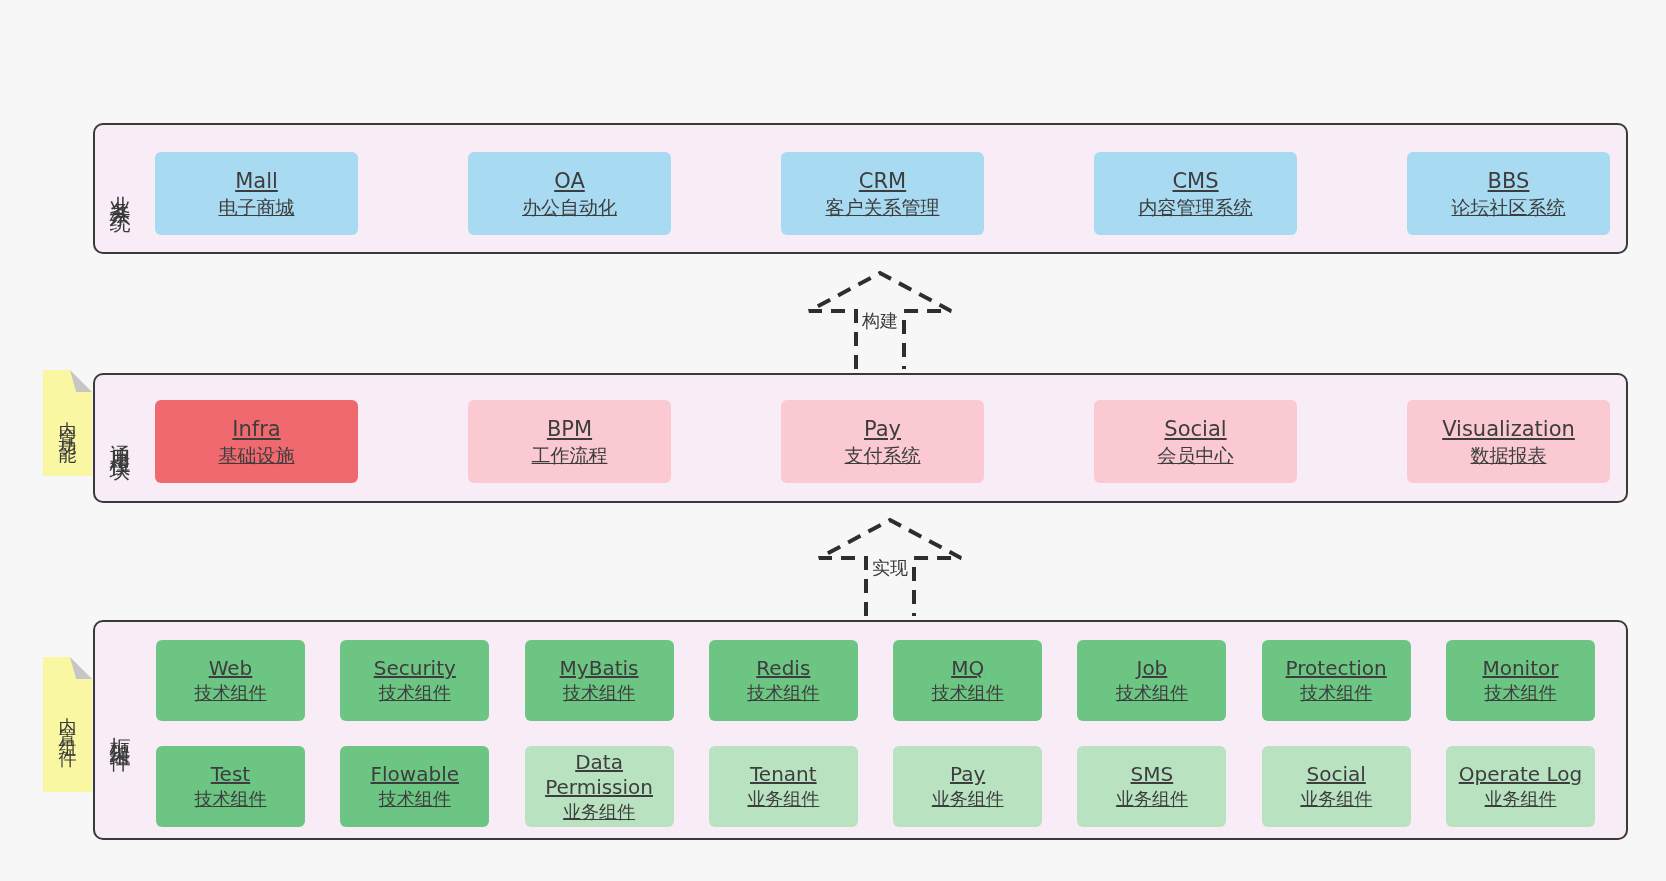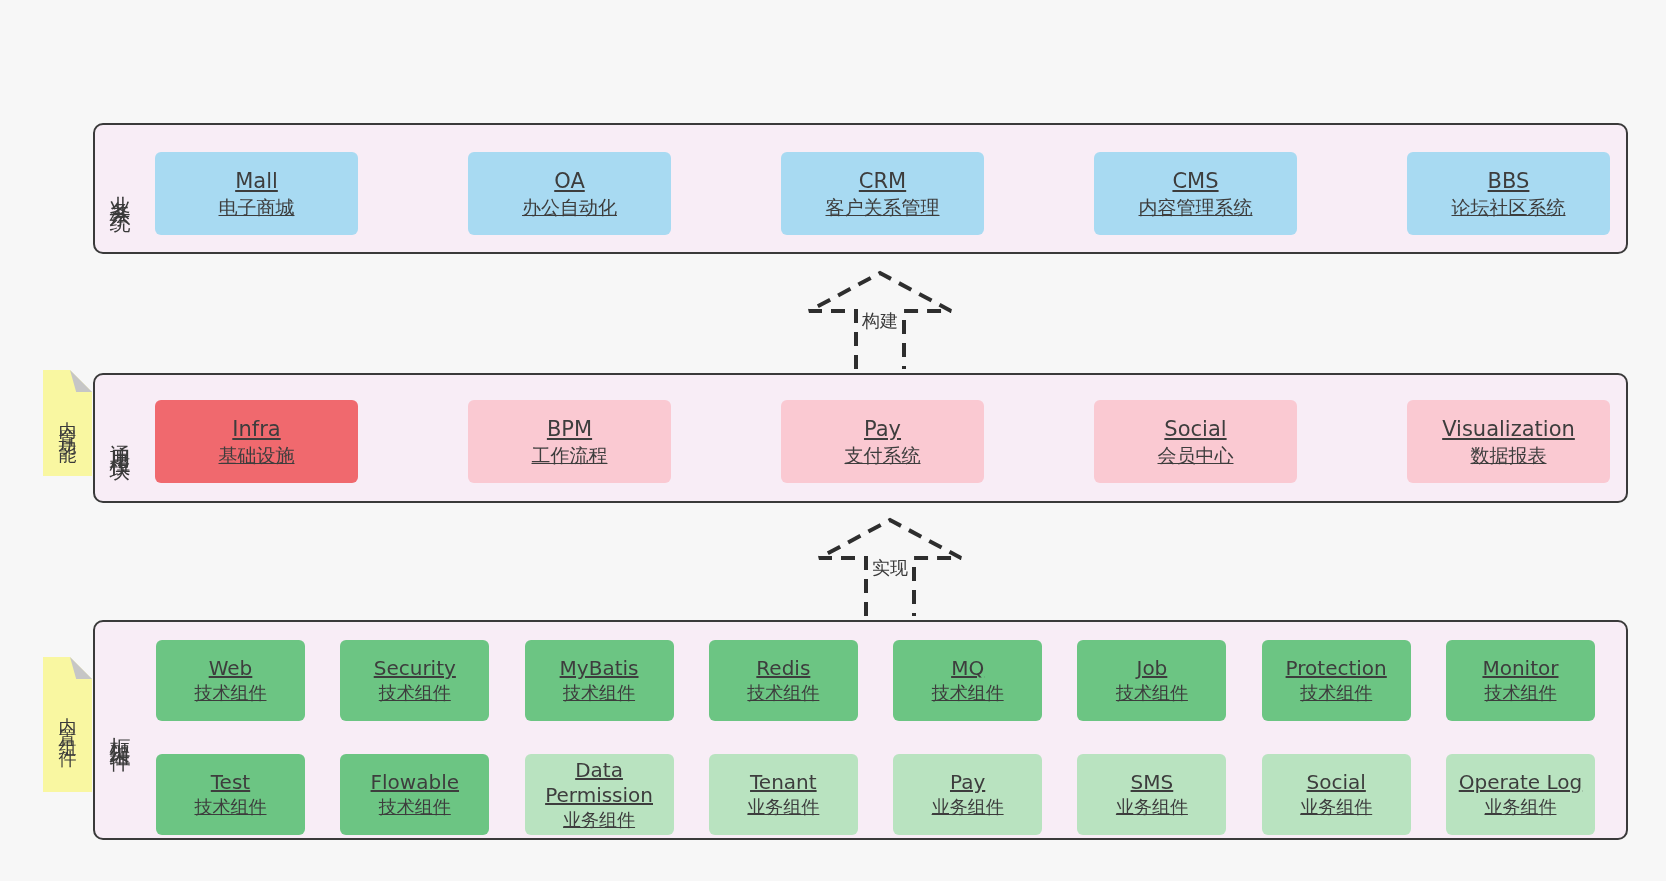--- a/index.html
+++ b/index.html
@@ -34,21 +34,21 @@
   }
 
   .boxes{
     position:absolute;left:60px;right:16px;
     display:flex;justify-content:space-between;
   }
   .boxes6{top:27px;height:83px;}
   .band-modules .boxes6{top:25px;}
   .boxes8{left:61px;right:31px;height:81px;}
   .row1{top:18px;}
-  .row2{top:124px;margin-top:8px;}
+  .row2{top:124px;}
 
   .box{
     box-sizing:border-box;
     border-radius:6px;
     display:flex;flex-direction:column;
     align-items:center;justify-content:center;
     text-align:center;
     padding:12px 6px;
     text-decoration:underline;
   }

